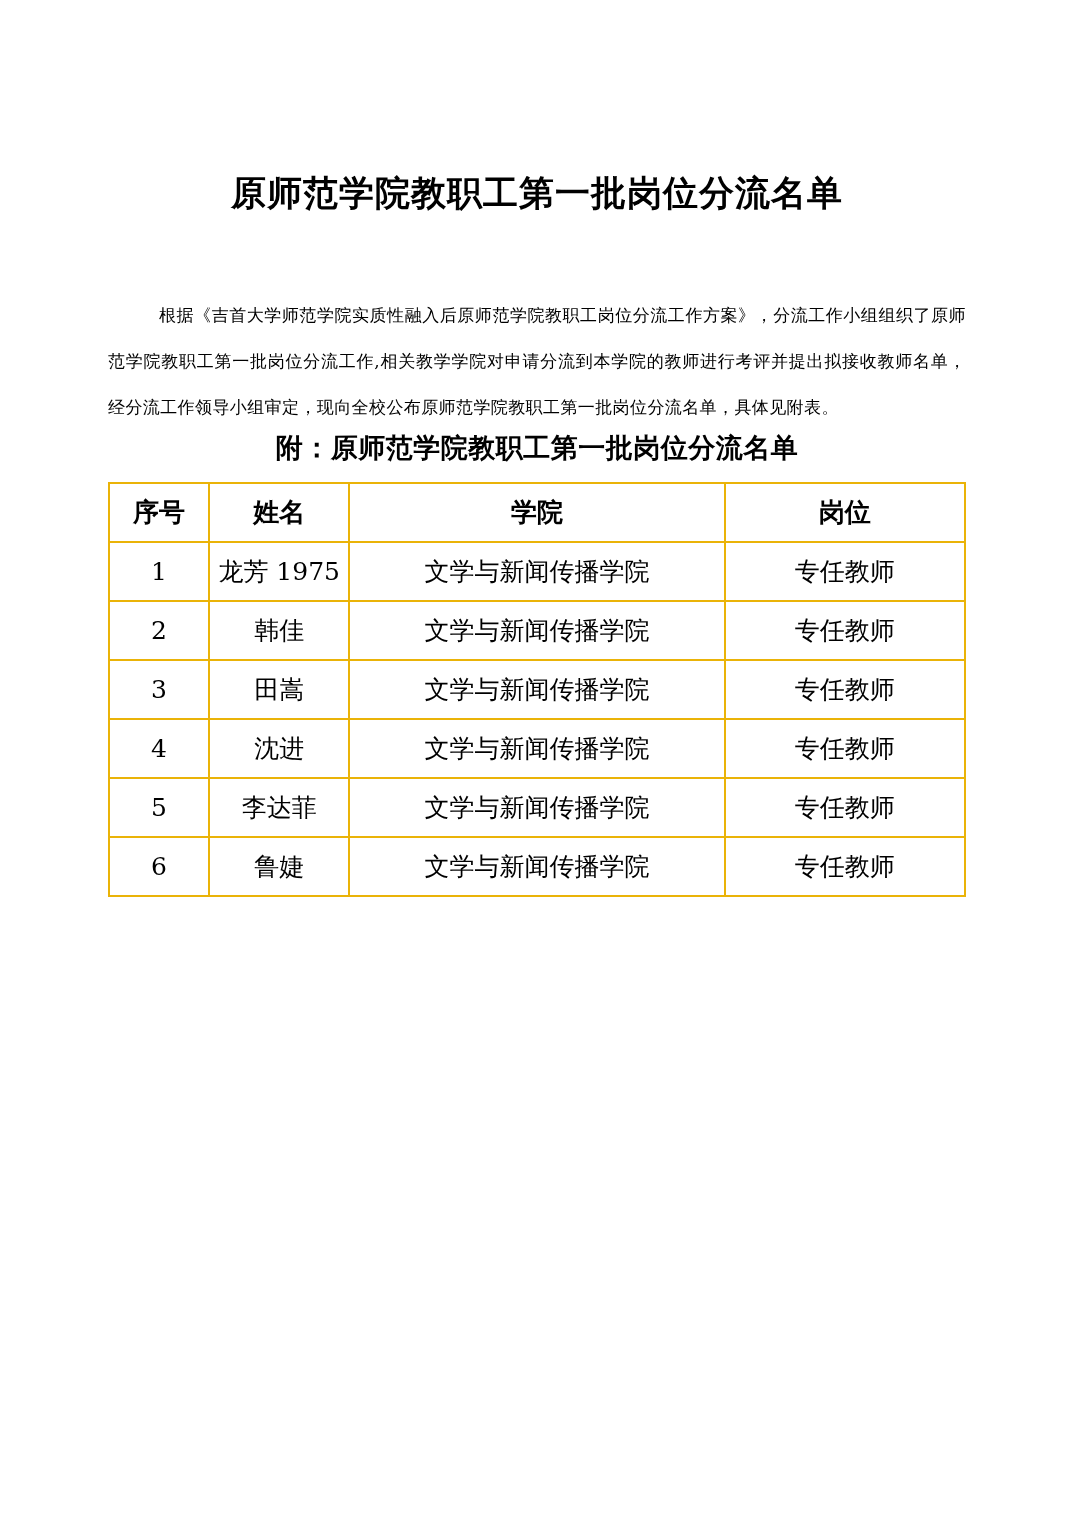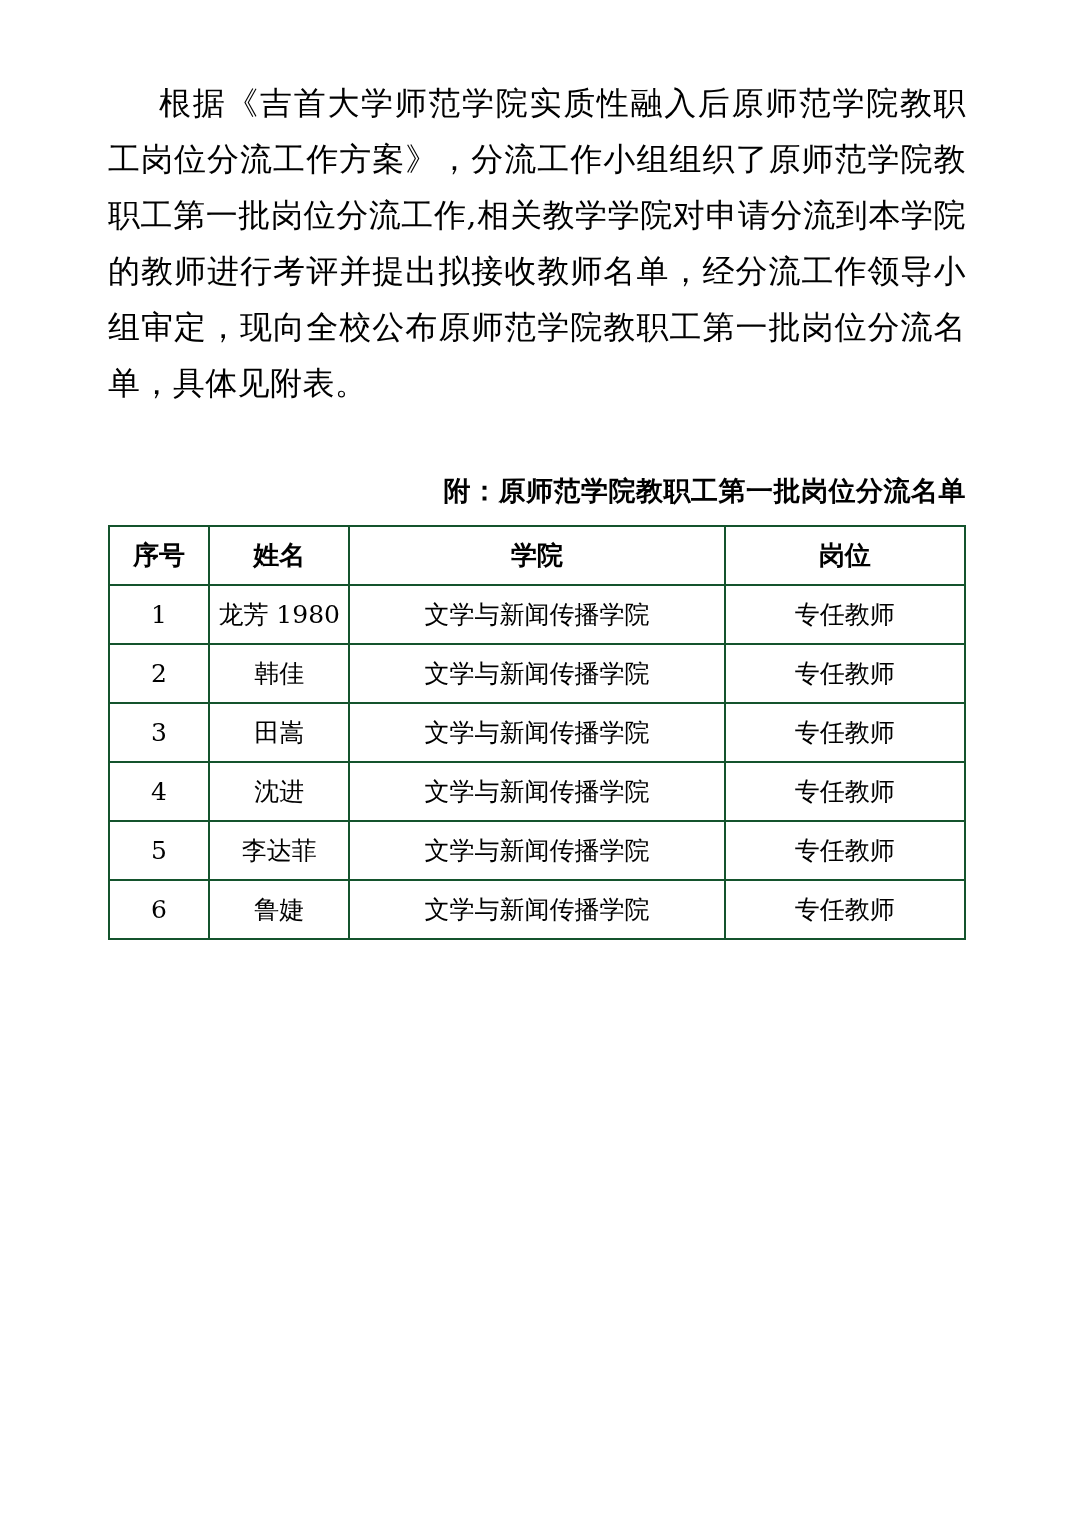--- a/index.html
+++ b/index.html
@@ -25,22 +25,22 @@
   .doc-title {
     text-align: center;
     font-size: 35px;
     font-weight: bold;
     letter-spacing: 1px;
     margin-top: 170px;
     font-family: "DejaVu Serif", "Liberation Serif", serif;
   }
   .body-text {
     margin-top: 75px;
-    font-size: 32px;
-    line-height: 56px;
+    font-size: 17px;
+    line-height: 46px;
     text-align: justify;
     text-justify: inter-ideograph;
     letter-spacing: 0.4px;
   }
   .body-text p {
     margin: 0;
     text-indent: 51px;
   }
   .signature {
     margin-top: 125px;
@@ -51,34 +51,33 @@
   }
   .sig-date {
     margin-top: 68px;
     text-align: right;
     font-size: 25px;
     font-family: "DejaVu Sans Mono", "Liberation Mono", monospace;
     letter-spacing: 0px;
     padding-right: 10px;
   }
   .attach-title {
-    margin-top: 62px;
     font-size: 27px;
     font-weight: bold;
-    text-align: right;
+    text-align: center;
     letter-spacing: 0.5px;
   }
   table.list {
     margin-top: 16px;
     border-collapse: collapse;
     width: 100%;
     table-layout: fixed;
   }
   table.list td, table.list th {
-    border: 2px solid #14532d;
+    border: 2px solid #eab308;
     text-align: center;
     font-size: 25px;
     font-weight: normal;
     height: 57px;
     padding: 0 4px;
     font-family: "DejaVu Serif", "Liberation Serif", serif;
   }
   table.list thead th {
     font-weight: bold;
     font-size: 26px;
@@ -86,20 +85,21 @@
   .col-idx { width: 100px; }
   .col-name { width: 140px; }
   .col-college { width: 375px; }
   .col-post { width: 240px; }
 </style>
 </head>
 <body>
 
 <div class="page">
 
+  <div class="doc-title">原师范学院教职工第一批岗位分流名单</div>
 
   <div class="body-text">
     <p>根据《吉首大学师范学院实质性融入后原师范学院教职工岗位分流工作方案》，分流工作小组组织了原师范学院教职工第一批岗位分流工作,相关教学学院对申请分流到本学院的教师进行考评并提出拟接收教师名单，经分流工作领导小组审定，现向全校公布原师范学院教职工第一批岗位分流名单，具体见附表。</p>
   </div>
 
 
 
   <div class="attach-title">附：原师范学院教职工第一批岗位分流名单</div>
 
   <table class="list">
@@ -113,21 +113,21 @@
       <tr>
         <th>序号</th>
         <th>姓名</th>
         <th>学院</th>
         <th>岗位</th>
       </tr>
     </thead>
     <tbody>
       <tr>
         <td>1</td>
-        <td>龙芳 1980</td>
+        <td>龙芳 1975</td>
         <td>文学与新闻传播学院</td>
         <td>专任教师</td>
       </tr>
       <tr>
         <td>2</td>
         <td>韩佳</td>
         <td>文学与新闻传播学院</td>
         <td>专任教师</td>
       </tr>
       <tr>

